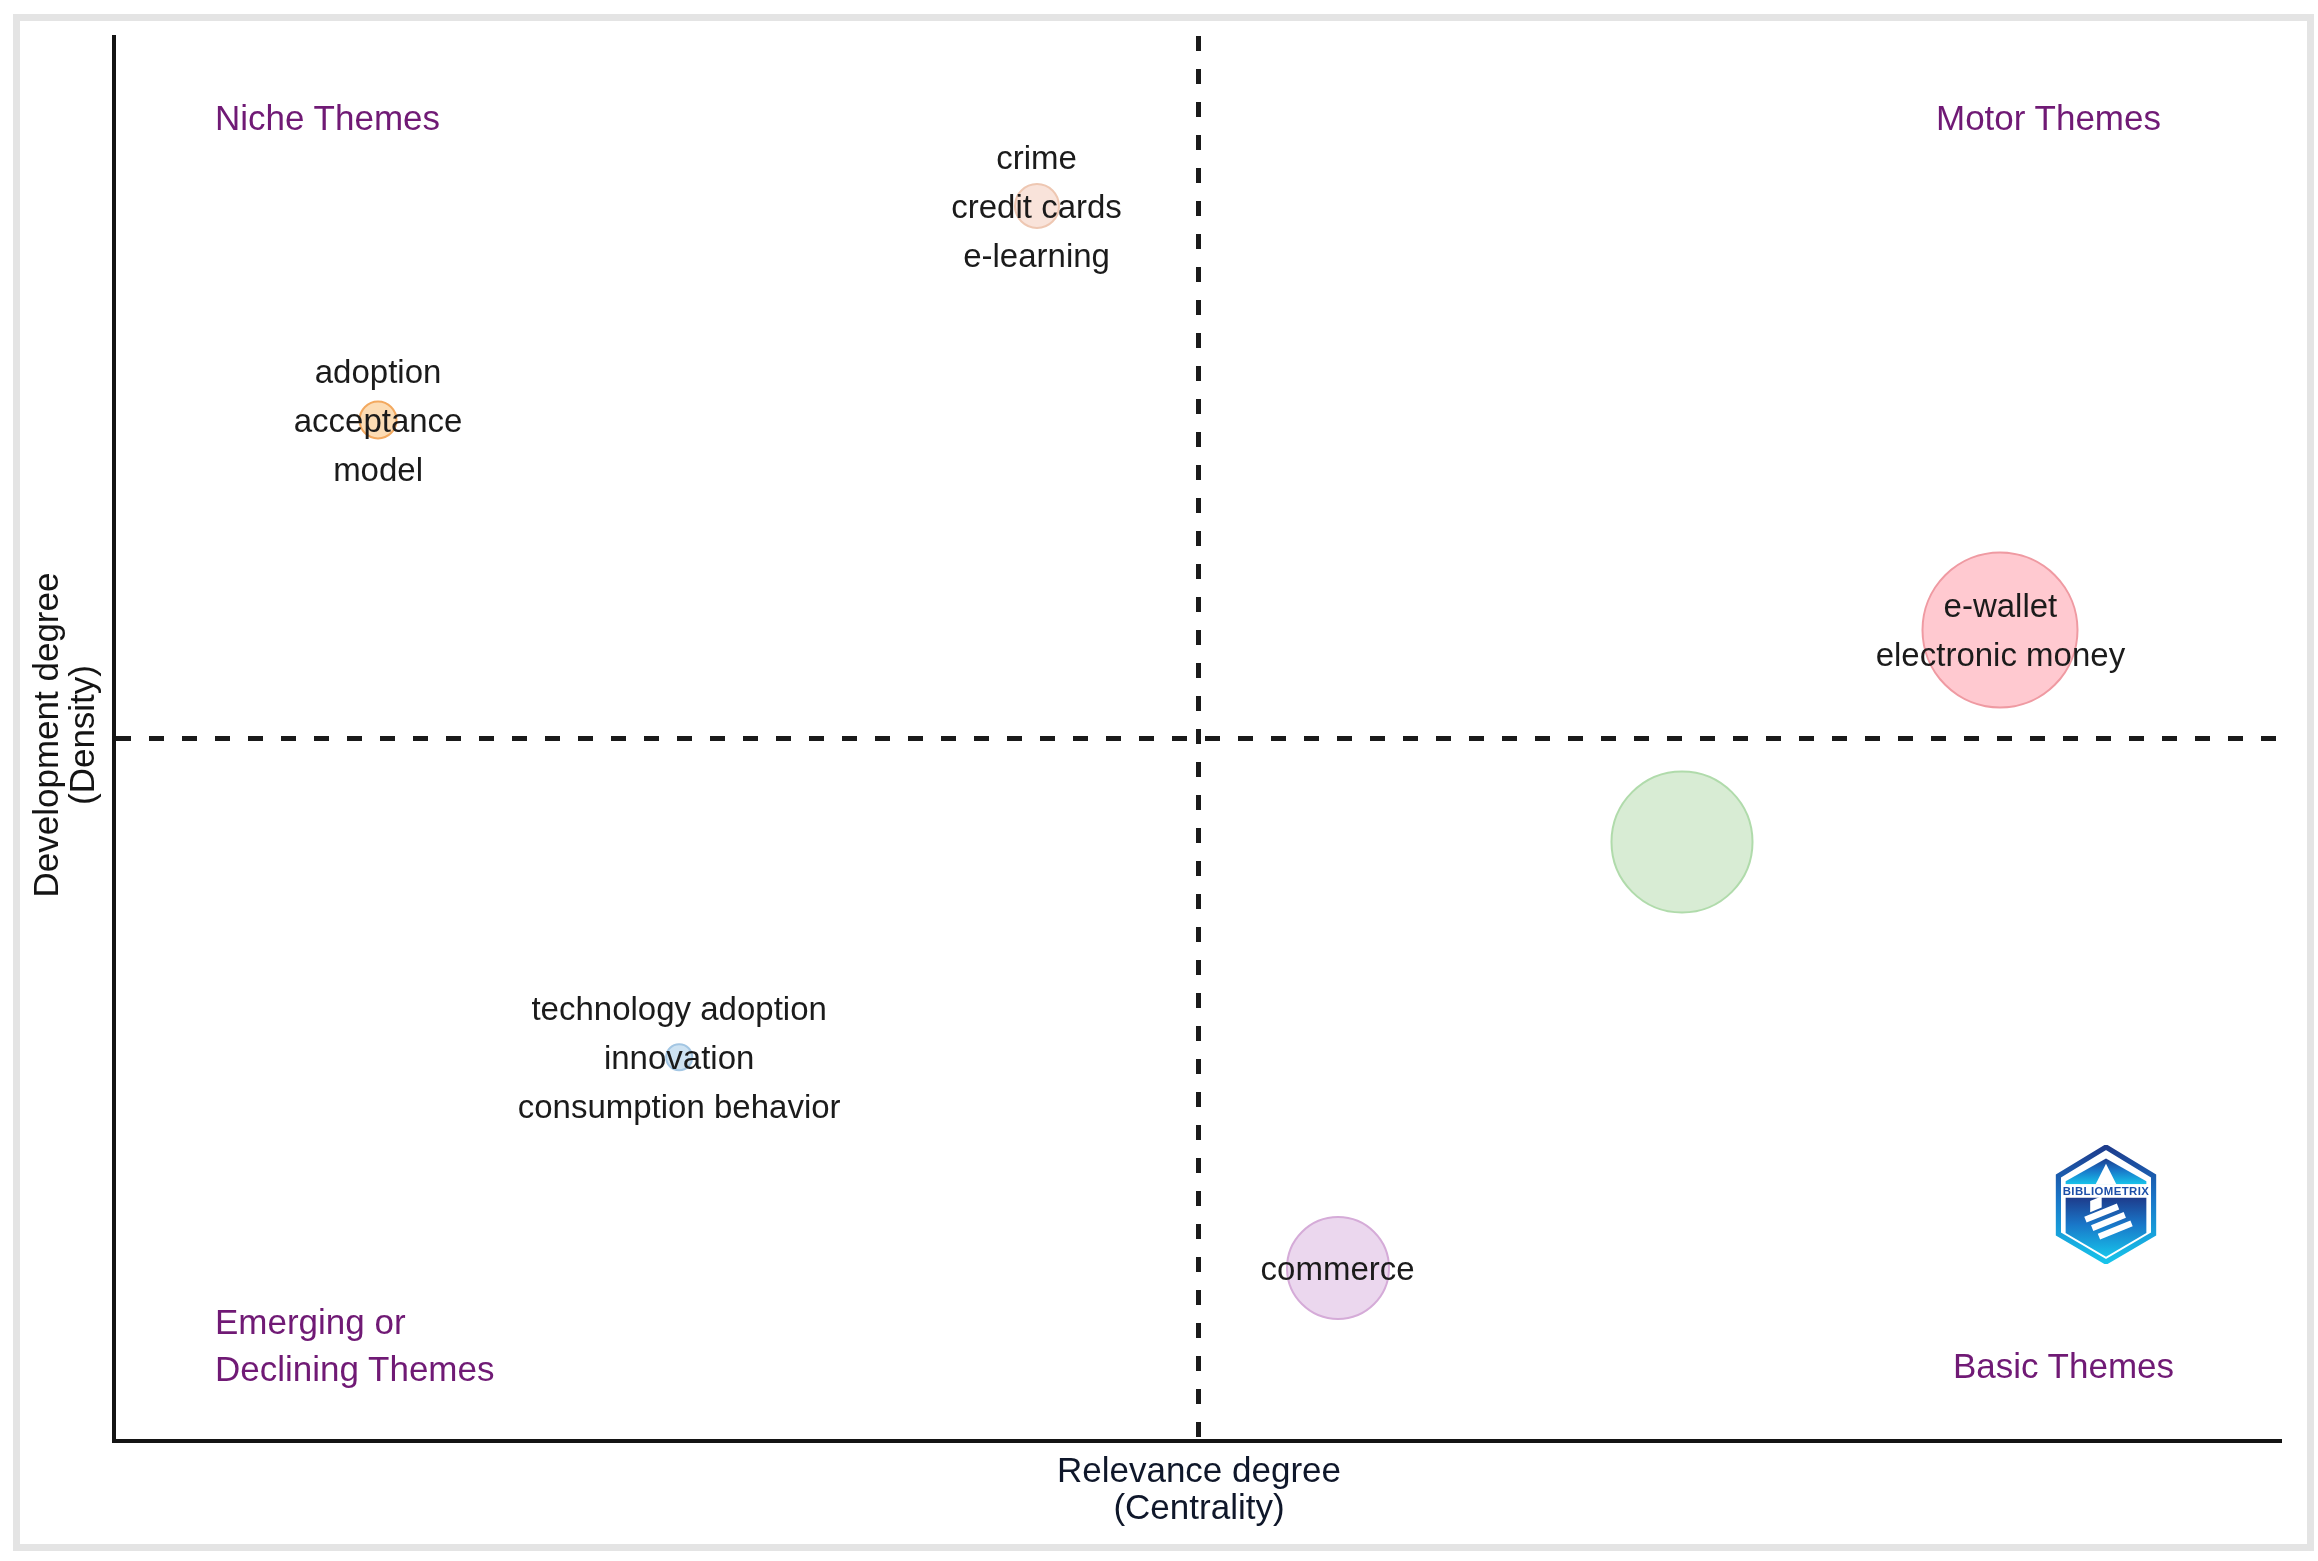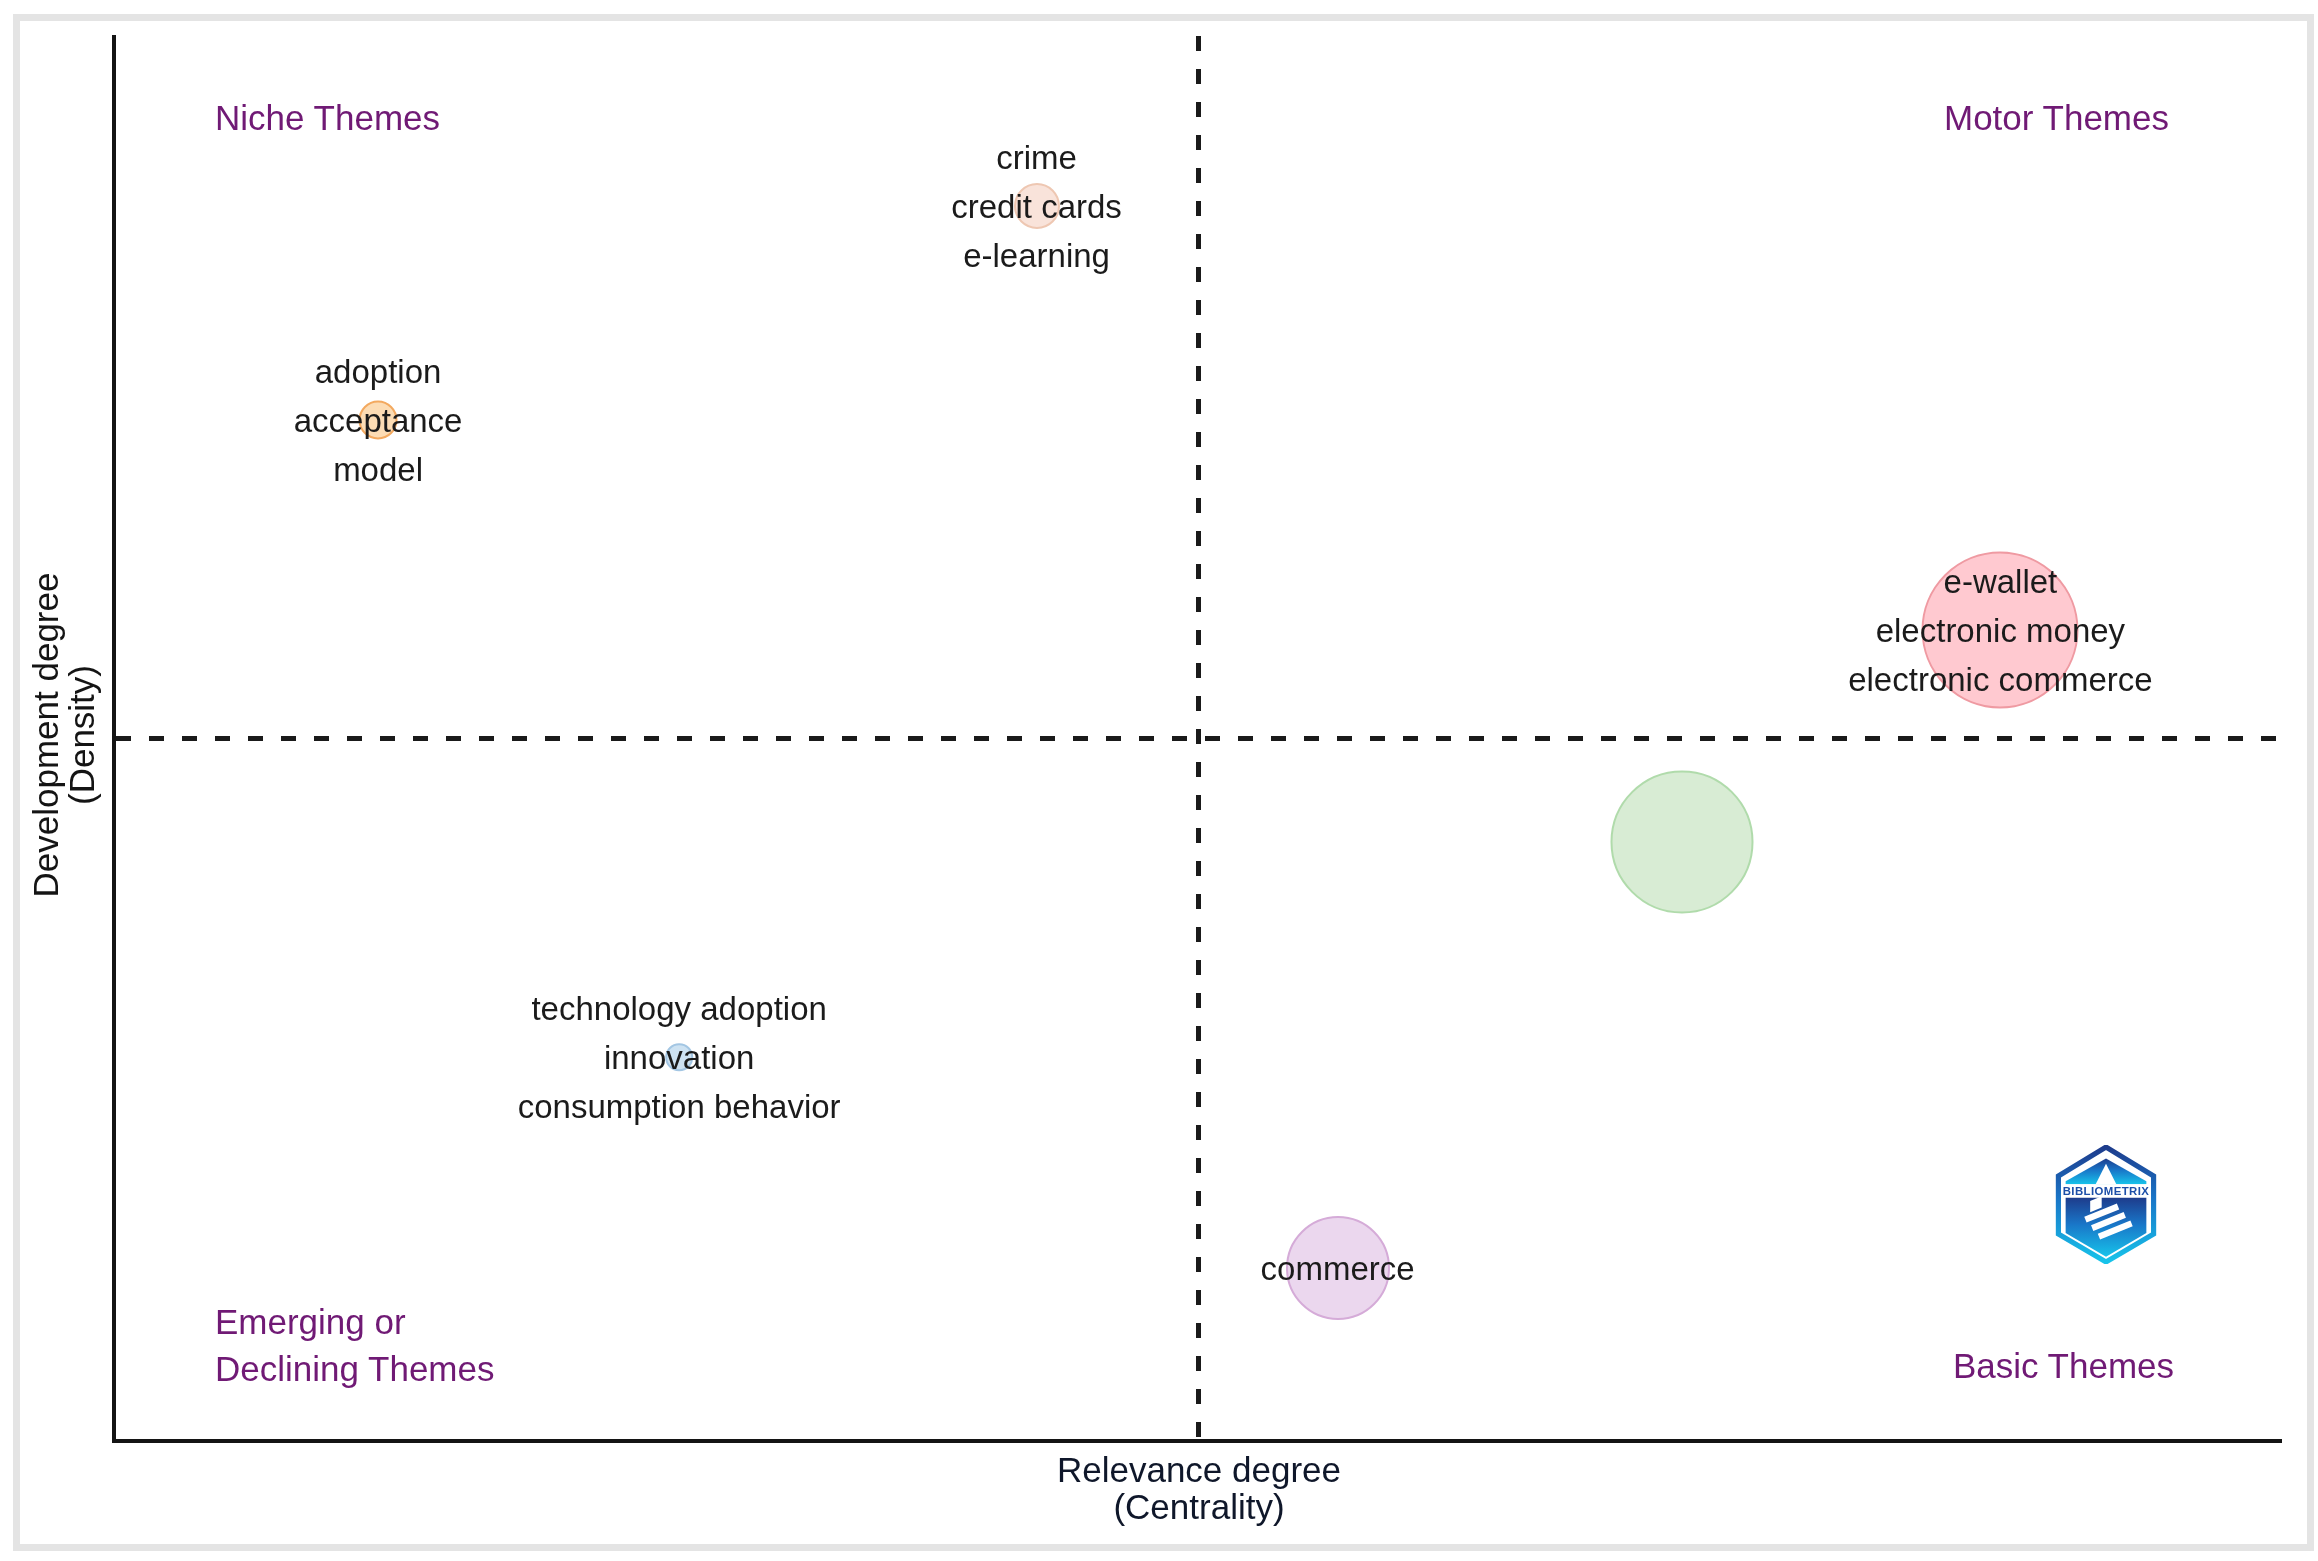--- a/index.html
+++ b/index.html
@@ -80,38 +80,37 @@
       <div class="bubble" style="left: 12.1%; top: 27.4%; width: 35px; height: 35px; background: rgb(252, 220, 180); border-color: rgb(243, 169, 95);"></div>
       <div class="cluster-label" style="left: 12.1%; top: 27.4%;">
         <div>adoption</div>
         <div>acceptance</div>
         <div>model</div>
       </div>
       <div class="bubble" style="left: 87%; top: 42.4%; width: 153px; height: 153px; background: rgb(255, 201, 208); border-color: rgb(239, 154, 162);"></div>
       <div class="cluster-label" style="left: 87%; top: 42.4%;">
         <div>e-wallet</div>
         <div>electronic money</div>
-        <div>electronic commerce</div>
       </div>
       <div class="bubble" style="left: 72.3%; top: 57.5%; width: 139px; height: 139px; background: rgb(216, 236, 212); border-color: rgb(176, 219, 171);"></div>
       <div class="bubble" style="left: 26%; top: 72.8%; width: 23.6px; height: 23.6px; background: rgb(205, 226, 242); border-color: rgb(163, 198, 227);"></div>
       <div class="cluster-label" style="left: 26%; top: 72.8%;">
         <div>technology adoption</div>
         <div>innovation</div>
         <div>consumption behavior</div>
       </div>
       <div class="bubble" style="left: 56.4%; top: 87.8%; width: 100px; height: 100px; background: rgb(235, 215, 238); border-color: rgb(213, 171, 216);"></div>
       <div class="cluster-label" style="left: 56.4%; top: 87.8%;">
         <div>commerce</div>
       </div>
     </div>
 
   <div class="quadrant-label" style="left:215px;top:94px;">Niche Themes</div>
 
-  <div class="quadrant-label q-right" style="right:150px;top:94px;">Motor Themes</div>
+  <div class="quadrant-label q-right" style="right:158px;top:94px;">Motor Themes</div>
 
   <div class="quadrant-label" style="left:215px;top:1298px;">
     <div>Emerging or</div>
     <div>Declining Themes</div>
   </div>
 
   <div class="quadrant-label q-right" style="right:145px;top:1342px;">Basic Themes</div>
 
   <div id="y-axis-label">
     <div>Development degree</div>

